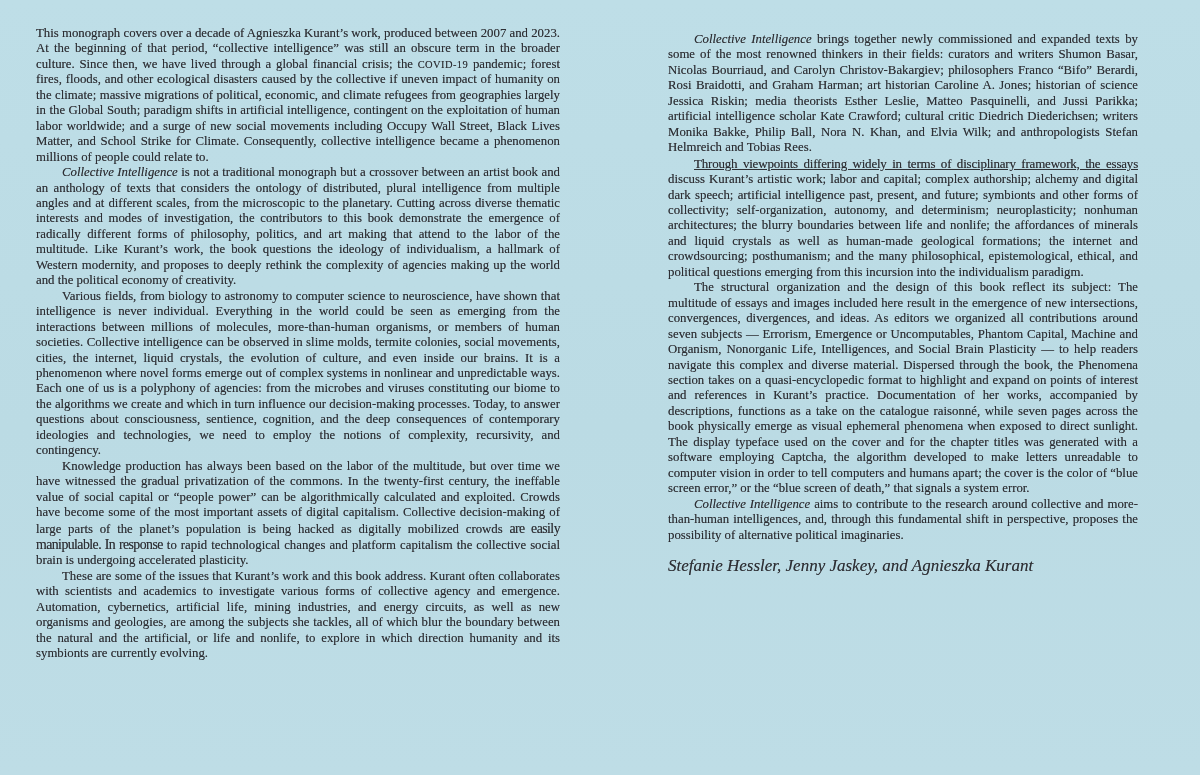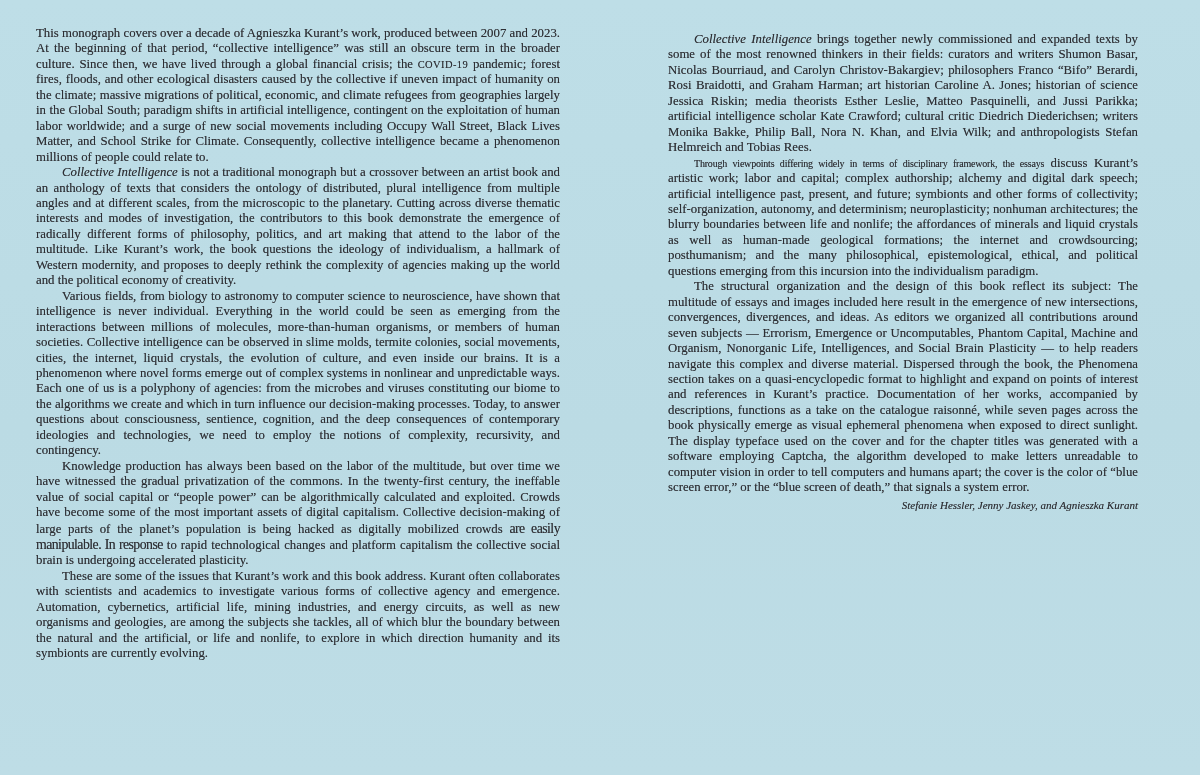--- a/index.html
+++ b/index.html
@@ -18,43 +18,43 @@
     line-height: 15.45px;
     text-align: justify;
     text-shadow: 0 0 0.3px rgba(46,47,52,0.55);
   }
   .page-left  { left: 36px;  top: 26px; width: 524px; }
   .page-right { left: 668px; top: 32px; width: 470px; }
   .para { margin: 0; }
   .para.indent { text-indent: 26px; }
   .it { font-style: italic; }
   .sc { font-size: 0.82em; letter-spacing: 0.04em; }
-  .grow { font-size: 10px; letter-spacing: -0.2px; }
+  .grow { font-size: 13px; letter-spacing: -0.2px; text-decoration: underline; }
   .stretch { font-size: 13.8px; letter-spacing: -0.55px; }
   .para.thanks { margin-top: 15px; }
   .signature {
-    margin: 2px 0 0 0;
-    text-align: right;
+    margin: 15px 0 0 0;
     font-style: italic;
-    font-size: 11px;
+    font-size: 17px;
   }
 </style>
 </head>
 <body>
 
 <div class="spread">
 
   <div class="page page-left">
     <p class="para"><span>This monograph covers over a decade of Agnieszka Kurant’s work, produced between 2007 and 2023. At the beginning of that period, “collective intelligence” was still an obscure term in the broader culture. Since then, we have lived through a global financial crisis; the </span><span class="sc">COVID-19</span><span> pandemic; forest fires, floods, and other ecological disasters caused by the collective if uneven impact of humanity on the climate; massive migrations of political, economic, and climate refugees from geographies largely in the Global South; paradigm shifts in artificial intelligence, contingent on the exploitation of human labor worldwide; and a surge of new social movements including Occupy Wall Street, Black Lives Matter, and School Strike for Climate. Consequently, collective intelligence became a phenomenon millions of people could relate to.</span></p>
     <p class="para indent"><span class="it">Collective Intelligence</span><span> is not a traditional monograph but a crossover between an artist book and an anthology of texts that considers the ontology of distributed, plural intelligence from multiple angles and at different scales, from the microscopic to the planetary. Cutting across diverse thematic interests and modes of investigation, the contributors to this book demonstrate the emergence of radically different forms of philosophy, politics, and art making that attend to the labor of the multitude. Like Kurant’s work, the book questions the ideology of individualism, a hallmark of Western modernity, and proposes to deeply rethink the complexity of agencies making up the world and the political economy of creativity.</span></p>
     <p class="para indent"><span>Various fields, from biology to astronomy to computer science to neuroscience, have shown that intelligence is never individual. Everything in the world could be seen as emerging from the interactions between millions of molecules, more-than-human organisms, or members of human societies. Collective intelligence can be observed in slime molds, termite colonies, social movements, cities, the internet, liquid crystals, the evolution of culture, and even inside our brains. It is a phenomenon where novel forms emerge out of complex systems in nonlinear and unpredictable ways. Each one of us is a polyphony of agencies: from the microbes and viruses constituting our biome to the algorithms we create and which in turn influence our decision-making processes. Today, to answer questions about consciousness, sentience, cognition, and the deep consequences of contemporary ideologies and technologies, we need to employ the notions of complexity, recursivity, and contingency.</span></p>
     <p class="para indent"><span>Knowledge production has always been based on the labor of the multitude, but over time we have witnessed the gradual privatization of the commons. In the twenty-first century, the ineffable value of social capital or “people power” can be algorithmically calculated and exploited. Crowds have become some of the most important assets of digital capitalism. Collective decision-making of large parts of the planet’s population is being hacked as digitally mobilized crowds </span><span class="stretch">are easily manipulable. In response</span><span> to rapid technological changes and platform capitalism the collective social brain is undergoing accelerated plasticity.</span></p>
     <p class="para indent"><span>These are some of the issues that Kurant’s work and this book address. Kurant often collaborates with scientists and academics to investigate various forms of collective agency and emergence. Automation, cybernetics, artificial life, mining industries, and energy circuits, as well as new organisms and geologies, are among the subjects she tackles, all of which blur the boundary between the natural and the artificial, or life and nonlife, to explore in which direction humanity and its symbionts are currently evolving.</span></p>
   </div>
 
   <div class="page page-right">
     <p class="para indent"><span class="it">Collective Intelligence</span><span> brings together newly commissioned and expanded texts by some of the most renowned thinkers in their fields: curators and writers Shumon Basar, Nicolas Bourriaud, and Carolyn Christov-Bakargiev; philosophers Franco “Bifo” Berardi, Rosi Braidotti, and Graham Harman; art historian Caroline A. Jones; historian of science Jessica Riskin; media theorists Esther Leslie, Matteo Pasquinelli, and Jussi Parikka; artificial intelligence scholar Kate Crawford; cultural critic Diedrich Diederichsen; writers Monika Bakke, Philip Ball, Nora N. Khan, and Elvia Wilk; and anthropologists Stefan Helmreich and Tobias Rees.</span></p>
     <p class="para indent"><span class="grow">Through viewpoints differing widely in terms of disciplinary framework, the essays</span><span> discuss Kurant’s artistic work; labor and capital; complex authorship; alchemy and digital dark speech; artificial intelligence past, present, and future; symbionts and other forms of collectivity; self-organization, autonomy, and determinism; neuroplasticity; nonhuman architectures; the blurry boundaries between life and nonlife; the affordances of minerals and liquid crystals as well as human-made geological formations; the internet and crowdsourcing; posthumanism; and the many philosophical, epistemological, ethical, and political questions emerging from this incursion into the individualism paradigm.</span></p>
     <p class="para indent"><span>The structural organization and the design of this book reflect its subject: The multitude of essays and images included here result in the emergence of new intersections, convergences, divergences, and ideas. As editors we organized all contributions around seven subjects — Errorism, Emergence or Uncomputables, Phantom Capital, Machine and Organism, Nonorganic Life, Intelligences, and Social Brain Plasticity — to help readers navigate this complex and diverse material. Dispersed through the book, the Phenomena section takes on a quasi-encyclopedic format to highlight and expand on points of interest and references in Kurant’s practice. Documentation of her works, accompanied by descriptions, functions as a take on the catalogue raisonné, while seven pages across the book physically emerge as visual ephemeral phenomena when exposed to direct sunlight. The display typeface used on the cover and for the chapter titles was generated with a software employing Captcha, the algorithm developed to make letters unreadable to computer vision in order to tell computers and humans apart; the cover is the color of “blue screen error,” or the “blue screen of death,” that signals a system error.</span></p>
+    <p class="para indent"><span class="it">Collective Intelligence</span><span> aims to contribute to the research around collective and more-than-human intelligences, and, through this fundamental shift in perspective, proposes the possibility of alternative political imaginaries.</span></p>
     <p class="signature">Stefanie Hessler, Jenny Jaskey, and Agnieszka Kurant</p>
   </div>
 
 </div>
 
 </body></html>

